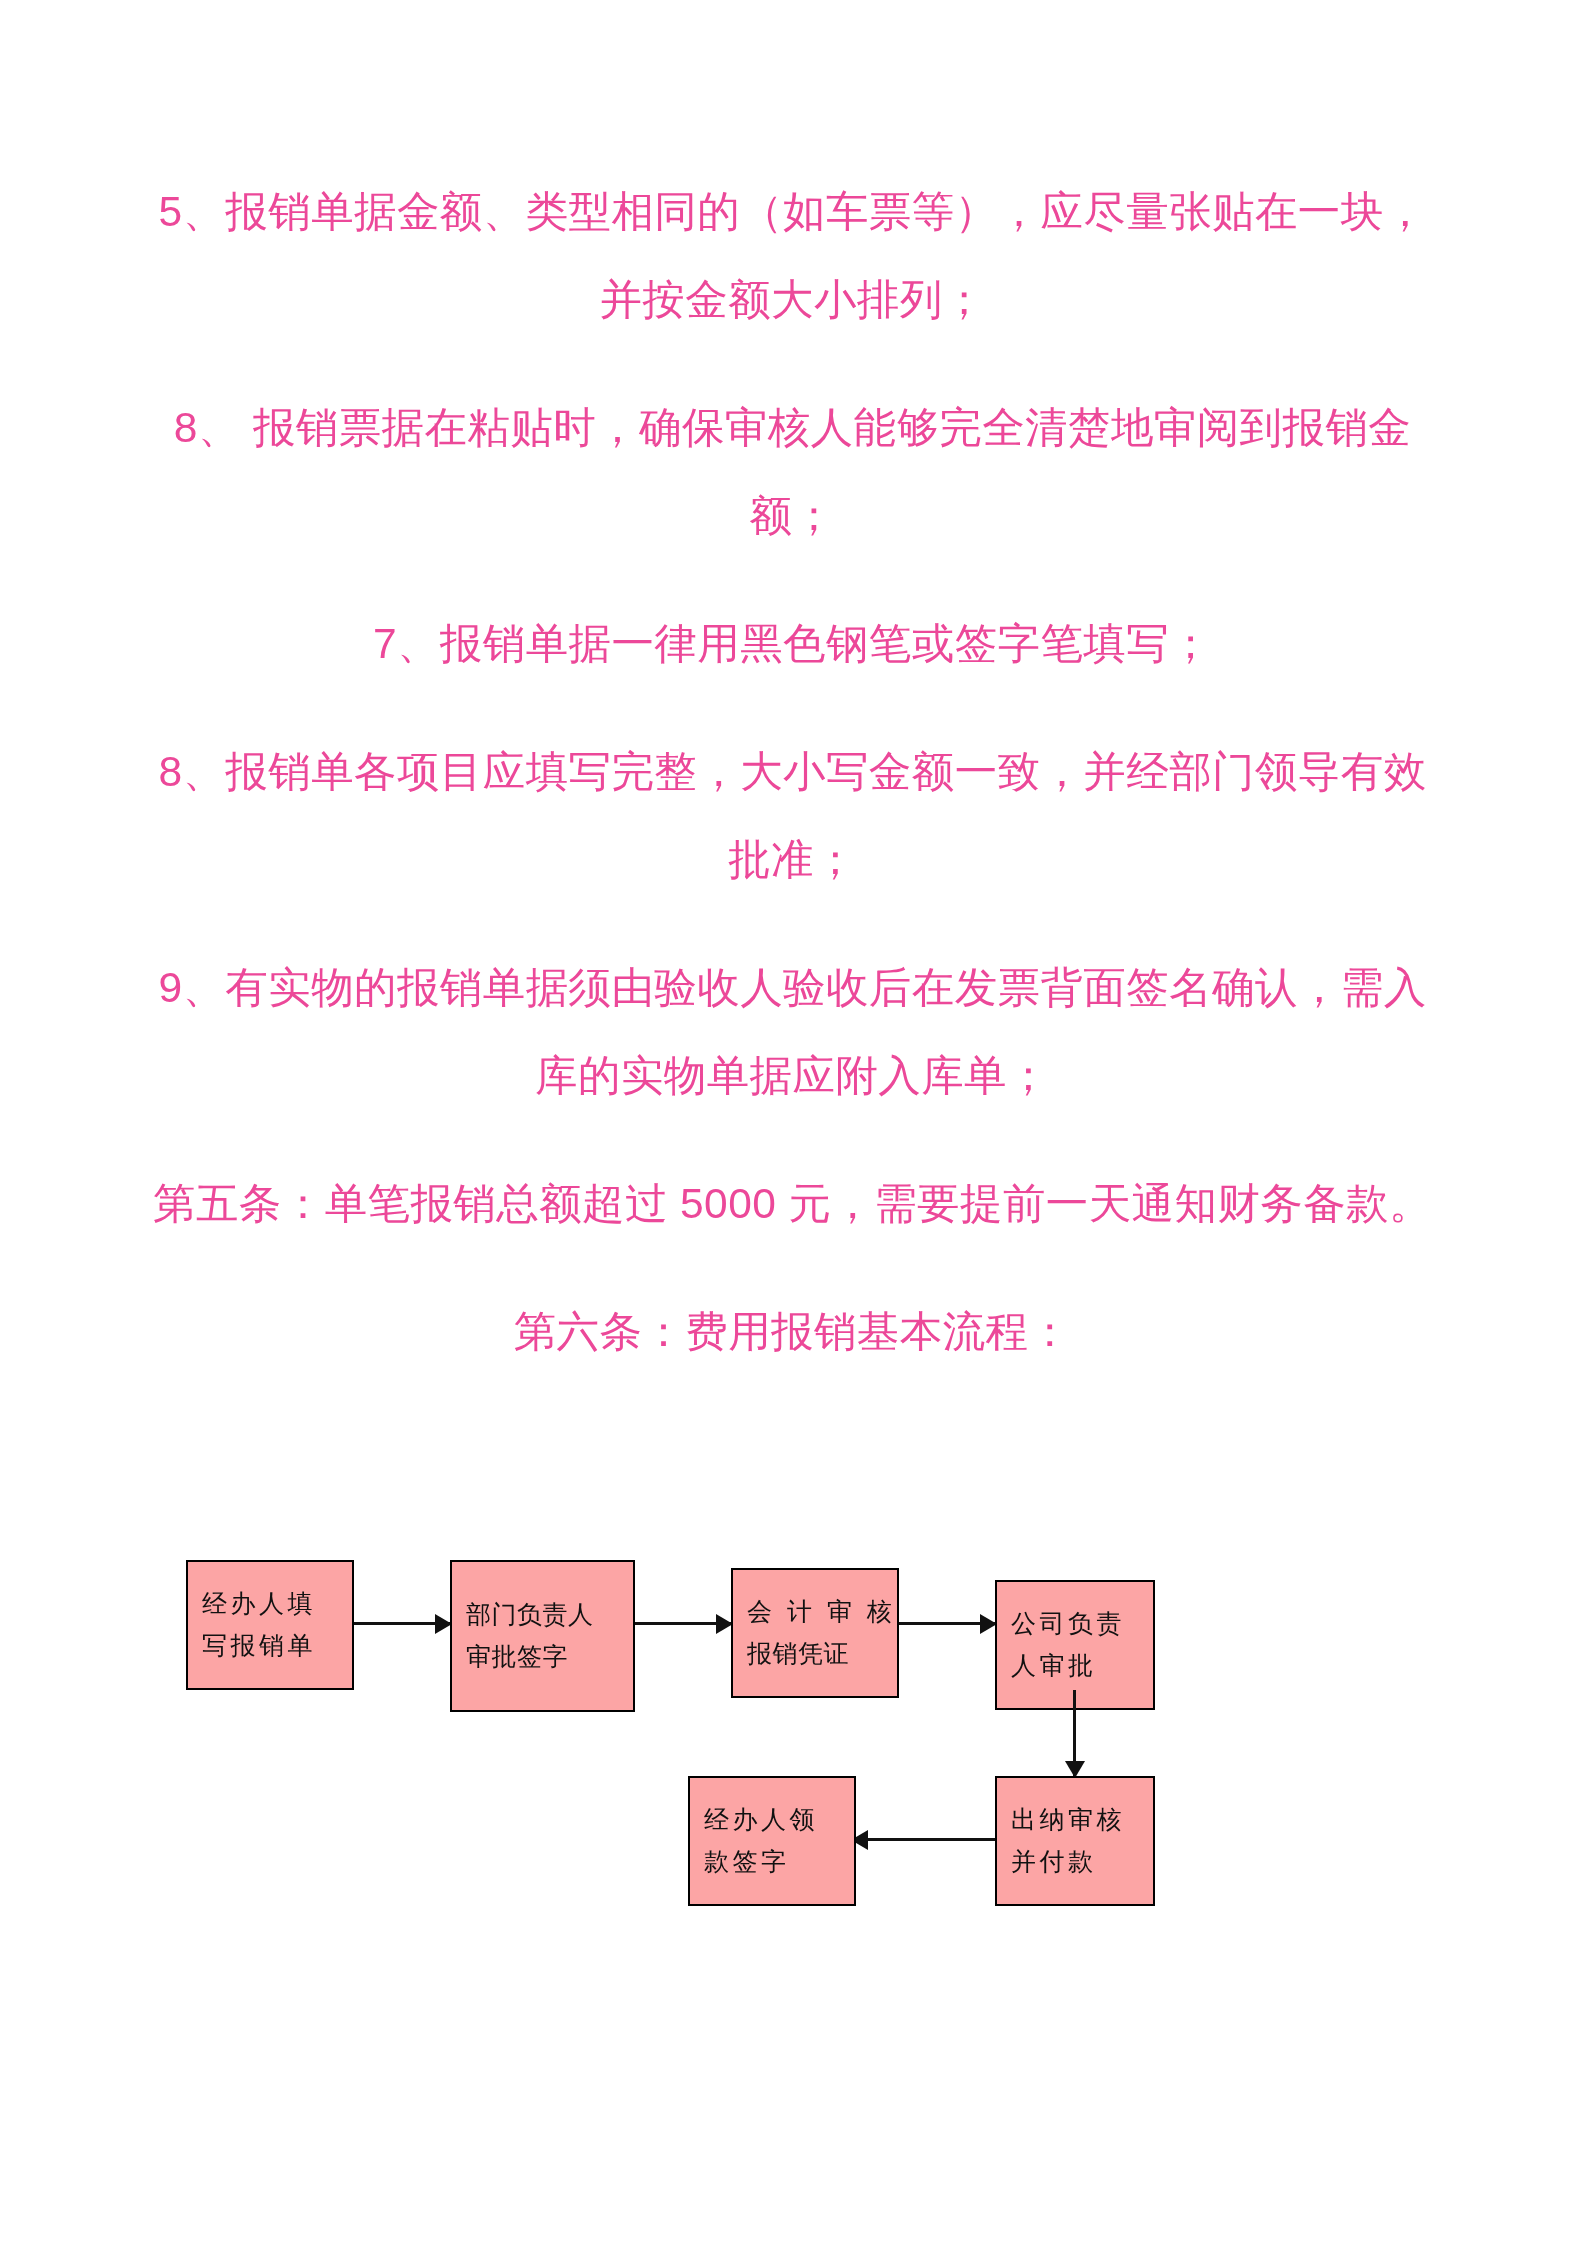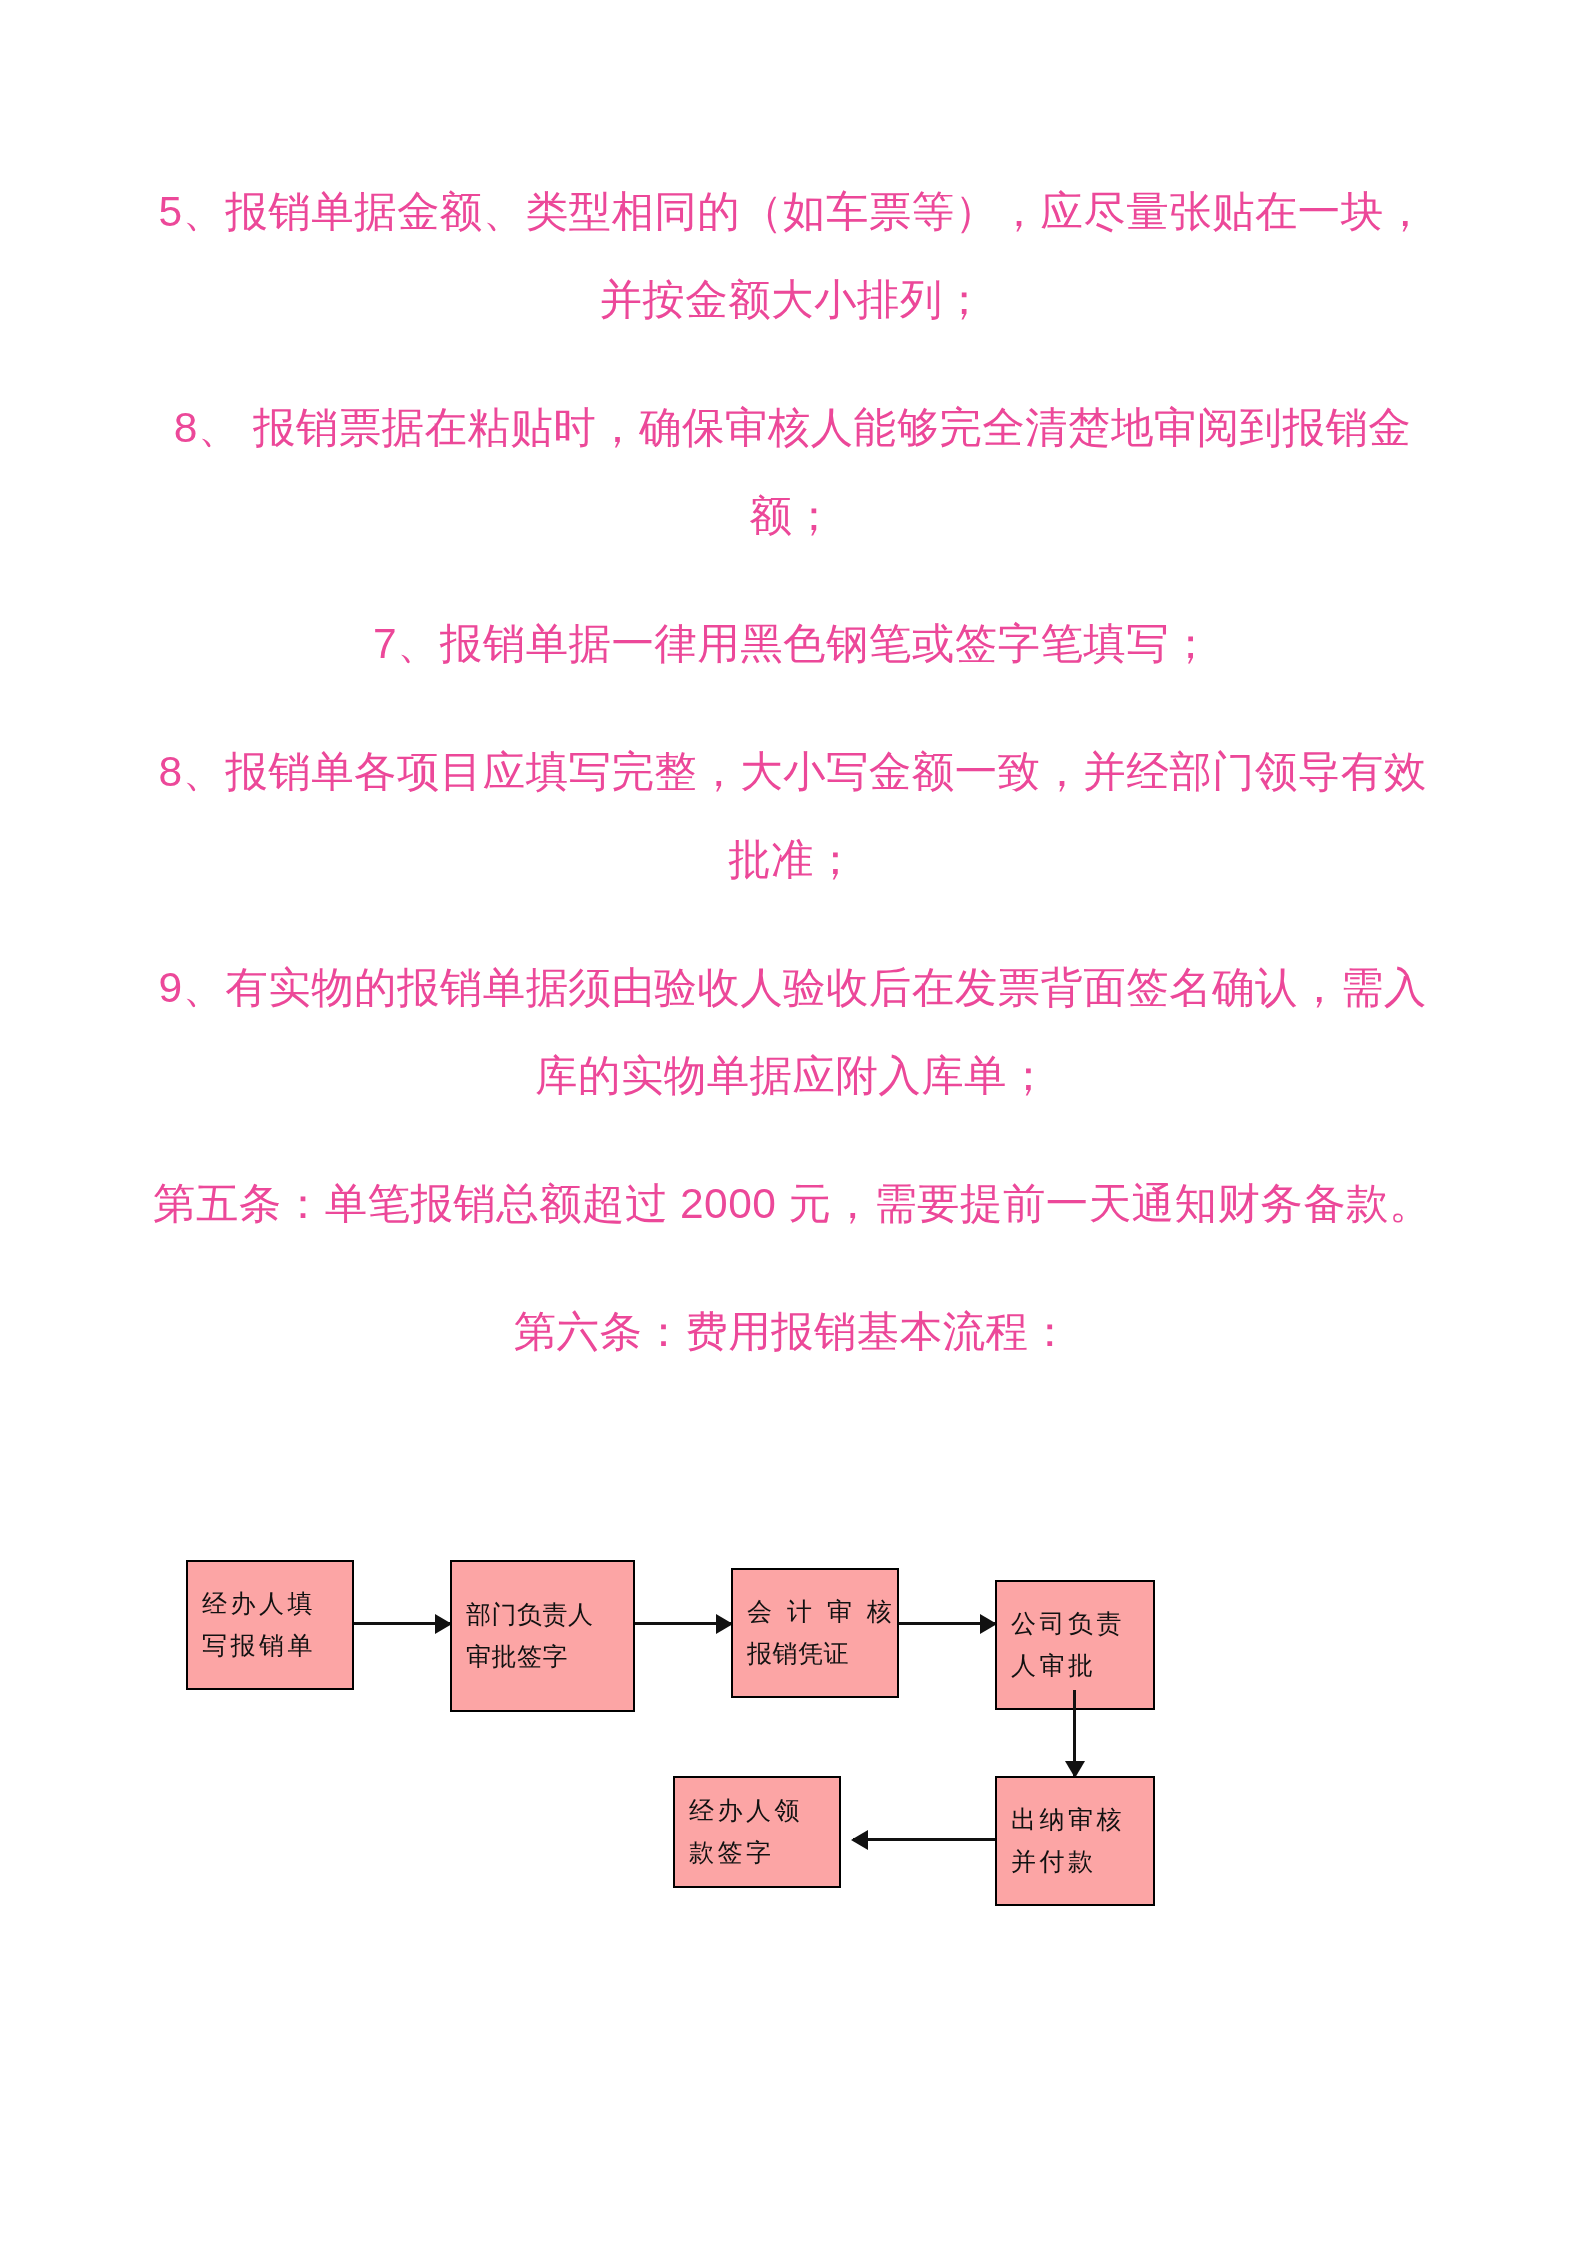--- a/index.html
+++ b/index.html
@@ -105,21 +105,21 @@
 <body>
 
 <div id="page">
 
   <div class="content">
     <p class="para">5、报销单据金额、类型相同的（如车票等），应尽量张贴在一块，并按金额大小排列；</p>
     <p class="para">8、 报销票据在粘贴时，确保审核人能够完全清楚地审阅到报销金额；</p>
     <p class="para">7、报销单据一律用黑色钢笔或签字笔填写；</p>
     <p class="para">8、报销单各项目应填写完整，大小写金额一致，并经部门领导有效批准；</p>
     <p class="para">9、有实物的报销单据须由验收人验收后在发票背面签名确认，需入库的实物单据应附入库单；</p>
-    <p class="para">第五条：单笔报销总额超过 2000 元，需要提前一天通知财务备款。</p>
+    <p class="para">第五条：单笔报销总额超过 5000 元，需要提前一天通知财务备款。</p>
     <p class="para">第六条：费用报销基本流程：</p>
   </div>
 
   <div class="flow">
 
     <div class="node" style="left:46px; top:12px; width:168px; height:130px;">
       <span class="ln">经办人填</span>
       <span class="ln">写报销单</span>
     </div>
 
@@ -146,20 +146,20 @@
 
     <div class="arrow-v" style="left:933px; top:142px; height:86px;"></div>
 
     <div class="node" style="left:855px; top:228px; width:160px; height:130px;">
       <span class="ln">出纳审核</span>
       <span class="ln">并付款</span>
     </div>
 
     <div class="arrow-h left" style="left:713px; top:290px; width:142px;"></div>
 
-    <div class="node" style="left:533px; top:228px; width:168px; height:112px;">
+    <div class="node" style="left:548px; top:228px; width:168px; height:130px;">
       <span class="ln">经办人领</span>
       <span class="ln">款签字</span>
     </div>
 
   </div>
 
 </div>
 
 </body></html>

